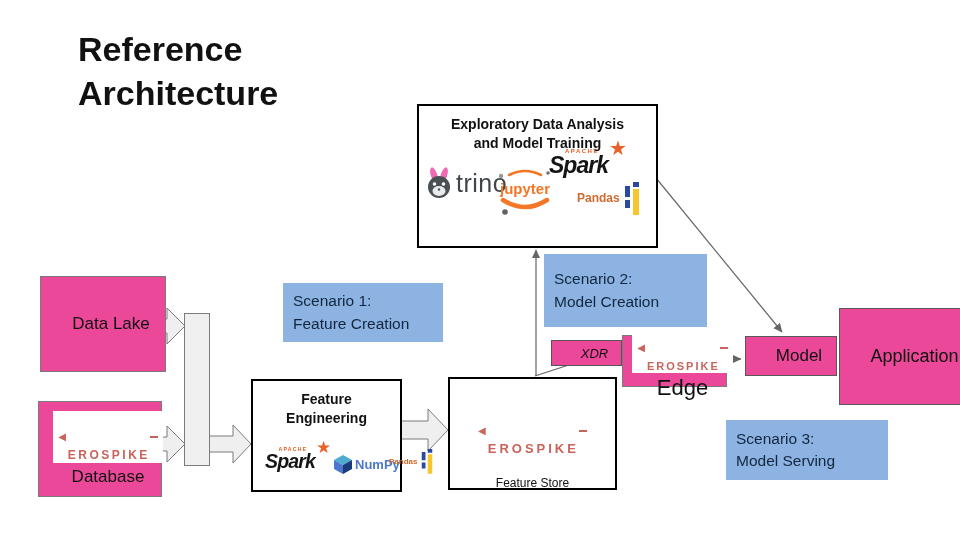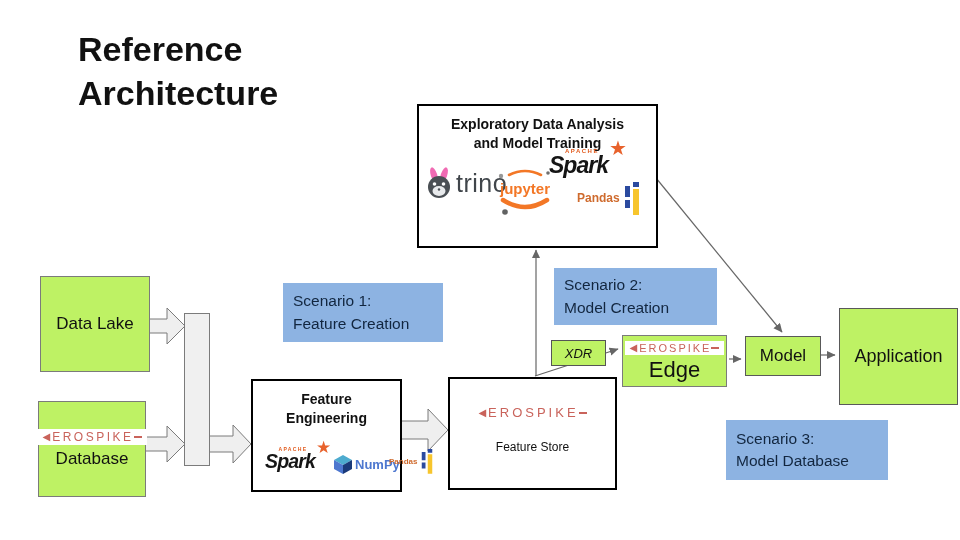--- a/index.html
+++ b/index.html
@@ -8,22 +8,22 @@
   .pre{white-space:pre-line;}
 
   
   .main-title{position:absolute;left:78px;top:28px;font-size:34px;font-weight:bold;
               line-height:1.28;color:#111;}
 
   
   .arrows{position:absolute;left:0;top:0;z-index:1;pointer-events:none;}
 
   
-  .gray-box{position:absolute;background:#bef264;border:1px solid #7b7b7b;z-index:2;
-            display:flex;align-items:center;justify-content:center;font-size:17px;color:#111;}
+  .gray-box{position:absolute;background:#ec4899;border:1px solid #7b7b7b;z-index:2;
+            display:flex;align-items:center;justify-content:center;font-size:17px;color:#111;padding-left:16px;}
   .white-box{position:absolute;background:#fff;border:2px solid #000;z-index:2;}
 
   .box-datalake{left:40px;top:276px;width:108px;height:94px;}
   .box-database{left:38px;top:401px;width:106px;height:94px;flex-direction:column;gap:4px;}
   .merge-bar{position:absolute;left:184px;top:313px;width:24px;height:151px;background:#f0f0f0;
              border:1px solid #7b7b7b;z-index:2;}
 
   .box-eda{left:417px;top:104px;width:237px;height:140px;}
   .eda-title{margin-top:9px;text-align:center;font-weight:bold;font-size:14px;line-height:1.35;}
 
@@ -37,27 +37,27 @@
   .box-xdr{left:551px;top:340px;width:53px;height:24px;font-size:13px;z-index:3;border-color:#555;font-style:italic;}
   .box-edge{left:622px;top:335px;width:105px;height:52px;flex-direction:column;gap:2px;padding-top:2px;box-sizing:border-box;}
   .edge-label{font-size:22px;}
   .box-model{left:745px;top:336px;width:74px;height:38px;border-color:#595959;}
   .box-app{left:839px;top:308px;width:117px;height:95px;border-color:#595959;font-size:18px;}
 
   
   .scenario{position:absolute;background:#8db3e2;color:#12263f;font-size:15.5px;line-height:1.45;
             display:flex;align-items:center;padding-left:10px;box-sizing:border-box;z-index:2;}
   .sc1{left:283px;top:283px;width:160px;height:59px;}
-  .sc2{left:544px;top:268px;width:163px;height:57px;margin-left:10px;}
+  .sc2{left:544px;top:254px;width:163px;height:73px;}
   .sc3{left:726px;top:420px;width:162px;height:60px;}
 
   
   .aero{display:flex;align-items:center;gap:2px;color:#c9635b;}
   .aero-tri{font-size:10px;line-height:1;}
-  .aero-text{font-size:12px;letter-spacing:2.5px;font-weight:400;}
+  .aero-text{font-size:12px;letter-spacing:2.5px;font-weight:700;margin-top:36px;}
   .aero-dash{width:8px;height:2px;background:#c9635b;margin-left:-2px;}
   .aero.lg .aero-text{font-size:13px;letter-spacing:3px;}
   .aero.sm .aero-text{font-size:11px;letter-spacing:2px;}
   .aero.on-white{background:#fff;padding:1px 5px;}
 
   
   .logo-trino{position:absolute;left:6px;top:60px;display:flex;align-items:center;gap:3px;}
   .trino-word{font-size:25px;color:#41464b;letter-spacing:0.5px;}
 
   .logo-jupyter{position:absolute;left:74px;top:58px;}
@@ -223,15 +223,15 @@
 
   <div class="gray-box box-app">
     <span>Application</span>
   </div>
 
   <div class="scenario sc1 pre">Scenario 1:
 Feature Creation</div>
   <div class="scenario sc2 pre">Scenario 2:
 Model Creation</div>
   <div class="scenario sc3 pre">Scenario 3:
-Model Database</div>
+Model Serving</div>
 
 </div>
 
 </body></html>

